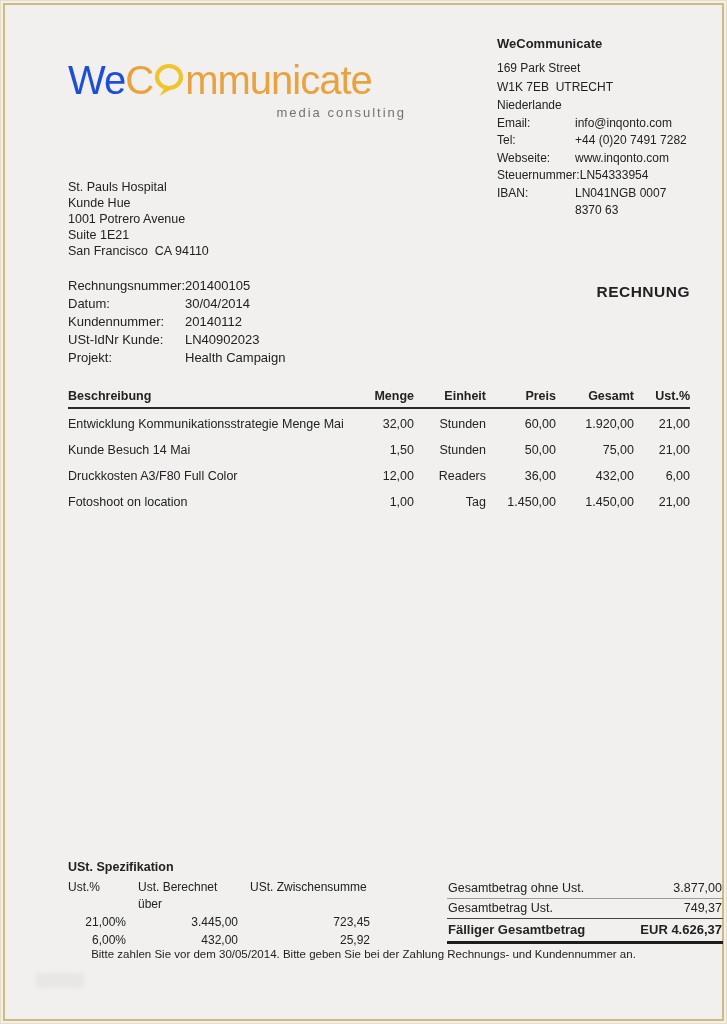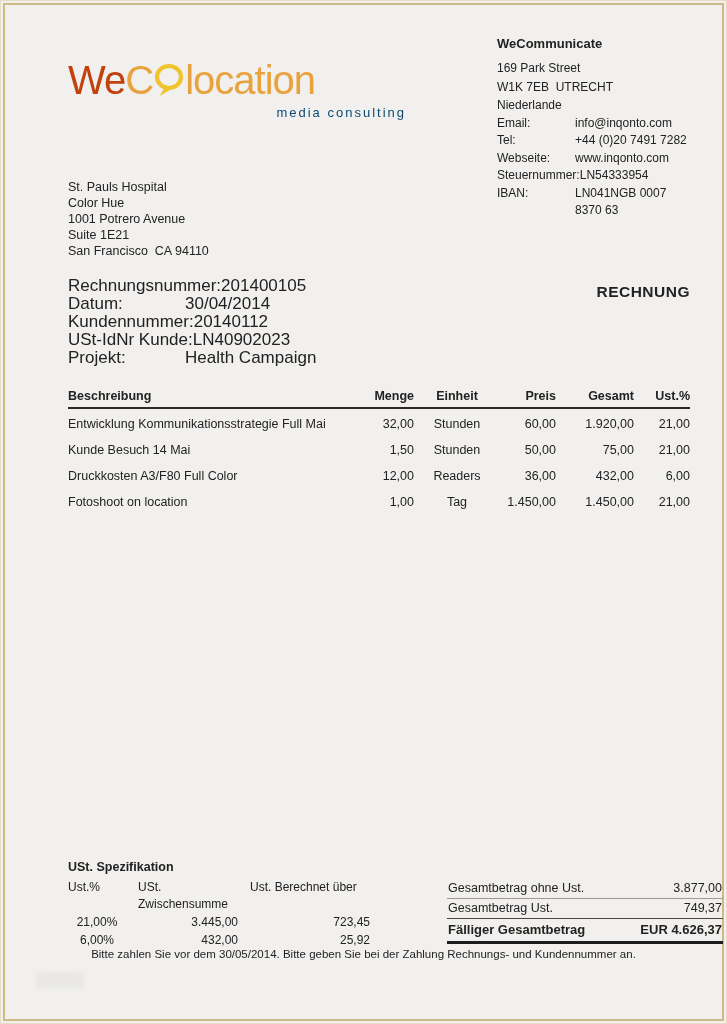--- a/index.html
+++ b/index.html
@@ -22,70 +22,70 @@
   }
   .frame-outer{
     position:absolute; inset:0;
     border:1px solid #e6ddc2;
     pointer-events:none;
   }
 
   
   .logo-block { position:absolute; left:68px; top:58px; width:338px; }
   .logo-line { font-size:40px; letter-spacing:-1px; white-space:nowrap; }
-  .logo-we { color:#c2410c; }
+  .logo-we { color:#1d4ed8; }
   .logo-orange { color:#e8a33e; }
   .logo-bubble { display:inline-block; margin:0 1px; transform:translateY(5px); }
   .tagline {
     margin-top:2px; text-align:right;
-    font-size:13px; letter-spacing:2px; color:#0c4a6e;
+    font-size:13px; letter-spacing:2px; color:#737373;
   }
 
   
   .company-block { position:absolute; left:497px; top:36px; width:196px; font-size:12px; }
   .company-name { font-size:13px; font-weight:bold; margin-bottom:8px; }
   .company-line { line-height:18.5px; white-space:pre-wrap; }
   .contact-row { display:flex; line-height:17.5px; }
   .contact-label { min-width:78px; }
   .contact-value { white-space:pre-wrap; }
 
   
   .client-block { position:absolute; left:68px; top:179px; font-size:12.5px; }
   .client-line { line-height:16px; white-space:pre-wrap; }
 
   
-  .meta-block { position:absolute; left:68px; top:277px; font-size:17px; }
+  .meta-block { position:absolute; left:68px; top:277px; font-size:13px; }
   .meta-row { display:flex; line-height:18px; }
   .meta-label { min-width:117px; }
 
   .doc-title {
     position:absolute; right:37px; top:283px;
     font-size:15.5px; font-weight:bold; letter-spacing:0.5px;
   }
 
   
   .items-table {
     position:absolute; left:68px; top:389px; width:622px;
     border-collapse:collapse; font-size:12.5px;
   }
   .items-table th {
     font-weight:bold; text-align:right; padding:0 0 4px 0;
     border-bottom:2px solid #2a2a2a; white-space:nowrap;
   }
   .items-table th.col-desc, .items-table td.col-desc { text-align:left; }
-  .items-table th.col-unit, .items-table td.col-unit { text-align:center; padding-left:14px;margin-top:40px; }
+  .items-table th.col-unit, .items-table td.col-unit { text-align:right; padding-left:14px;margin-top:40px; }
   .items-table td { text-align:right; padding:8px 0 4px 0; white-space:nowrap; }
 
   
   .vat-spec { position:absolute; left:68px; top:860px; width:302px; font-size:12px; }
   .vat-title { font-weight:bold; font-size:12.5px; margin-bottom:5px; }
   .vat-grid { display:grid; grid-template-columns:58px 100px 120px; column-gap:12px; }
   .vat-grid .h { line-height:17px; }
   .vat-grid .num { text-align:right; line-height:18px; }
-  .vat-grid .pct { text-align:center; line-height:18px; }
+  .vat-grid .pct { text-align:right; line-height:18px; }
 
   
   .totals { position:absolute; left:425px; top:879px; width:276px; font-size:12.5px;margin-left:22px; }
   .totals-row {
     display:flex; justify-content:space-between;
     padding:2px 1px 3px 1px; border-bottom:1px solid #9a9a96;
   }
   .totals-row.r2 { border-bottom:1px solid #444; }
   .totals-grand {
     display:flex; justify-content:space-between;
@@ -108,21 +108,21 @@
 
 <div class="page">
   <div class="frame-outer"></div>
   <div class="frame"></div>
 
   <div class="logo-block">
     <div class="logo-line">
       <span class="logo-we">We</span><span class="logo-orange">C</span><span class="logo-bubble"><svg width="30" height="36" viewBox="0 0 30 36">
             <ellipse cx="15" cy="14" rx="12" ry="11" fill="none" stroke="#f0c42c" stroke-width="4.2"></ellipse>
             <path d="M11 24 L5.5 33 L17.5 26 Z" fill="#f0c42c"></path>
-          </svg></span><span class="logo-orange">location</span>
+          </svg></span><span class="logo-orange">mmunicate</span>
     </div>
     <div class="tagline">media consulting</div>
   </div>
 
   <div class="company-block">
     <div class="company-name">WeCommunicate</div>
     <div class="company-line">169 Park Street</div>
     <div class="company-line">W1K 7EB  UTRECHT</div>
     <div class="company-line">Niederlande</div>
     <div class="contact-row">
@@ -142,21 +142,21 @@
       <span class="contact-value">LN54333954</span>
     </div>
     <div class="contact-row">
       <span class="contact-label">IBAN:</span>
       <span class="contact-value">LN041NGB 0007 8370 63</span>
     </div>
   </div>
 
   <div class="client-block">
     <div class="client-line">St. Pauls Hospital</div>
-    <div class="client-line">Color Hue</div>
+    <div class="client-line">Kunde Hue</div>
     <div class="client-line">1001 Potrero Avenue</div>
     <div class="client-line">Suite 1E21</div>
     <div class="client-line">San Francisco  CA 94110</div>
   </div>
 
   <div class="meta-block">
     <div class="meta-row">
       <span class="meta-label">Rechnungsnummer:</span>
       <span class="meta-value">201400105</span>
     </div>
@@ -194,21 +194,21 @@
         <th class="col-desc">Beschreibung</th>
         <th>Menge</th>
         <th class="col-unit">Einheit</th>
         <th>Preis</th>
         <th>Gesamt</th>
         <th>Ust.%</th>
       </tr>
     </thead>
     <tbody>
       <tr>
-        <td class="col-desc">Entwicklung Kommunikationsstrategie Full Mai</td>
+        <td class="col-desc">Entwicklung Kommunikationsstrategie Menge Mai</td>
         <td>32,00</td>
         <td class="col-unit">Stunden</td>
         <td>60,00</td>
         <td>1.920,00</td>
         <td>21,00</td>
       </tr>
       <tr>
         <td class="col-desc">Kunde Besuch 14 Mai</td>
         <td>1,50</td>
         <td class="col-unit">Stunden</td>
@@ -232,22 +232,22 @@
         <td>1.450,00</td>
         <td>21,00</td>
       </tr>
     </tbody>
   </table>
 
   <div class="vat-spec">
     <div class="vat-title">USt. Spezifikation</div>
     <div class="vat-grid">
       <div class="h">Ust.%</div>
+      <div class="h">Ust. Berechnet über</div>
       <div class="h">USt. Zwischensumme</div>
-      <div class="h">Ust. Berechnet über</div>
       <div class="pct">21,00%</div>
       <div class="num">3.445,00</div>
       <div class="num">723,45</div>
       <div class="pct">6,00%</div>
       <div class="num">432,00</div>
       <div class="num">25,92</div>
     </div>
   </div>
 
   <div class="totals">

